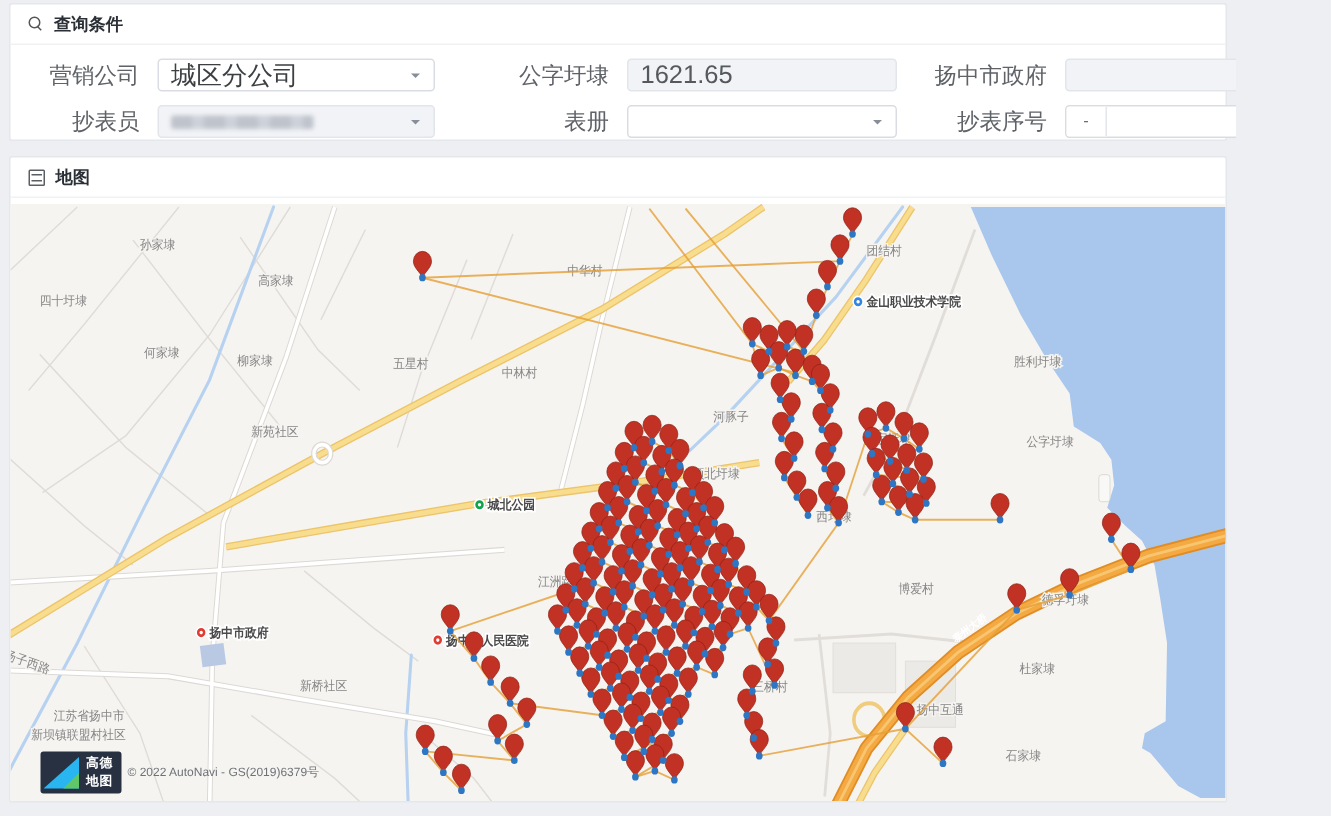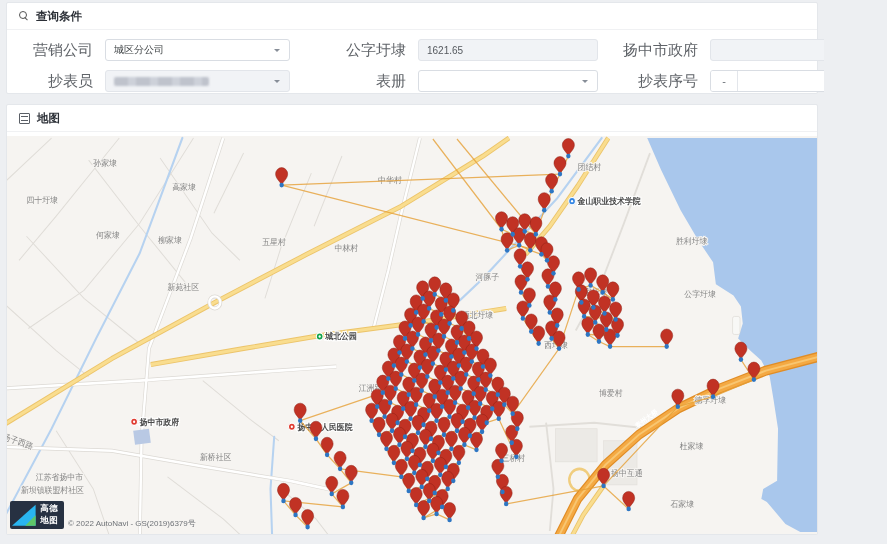--- a/index.html
+++ b/index.html
@@ -10,32 +10,32 @@
   .q-panel{top:2px;height:92px;}
   .m-panel{top:104px;height:431px;}
   .mag{width:10px;height:10px;position:relative;}
   .mag::before{content:"";position:absolute;left:0;top:0;width:6px;height:6px;border:1.4px solid #555;border-radius:50%;}
   .mag::after{content:"";position:absolute;left:6.4px;top:6.4px;width:3.5px;height:1.4px;background:#555;transform:rotate(45deg);transform-origin:0 0;}
   .grid-ic{width:9px;height:9px;border:1.2px solid #5a5f66;border-radius:1px;position:relative;}
   .grid-ic::before{content:"";position:absolute;left:1px;right:1px;top:2px;height:1px;background:#5a5f66;}
   .grid-ic::after{content:"";position:absolute;left:1px;right:1px;bottom:2px;height:1px;background:#5a5f66;}
   .form{display:grid;grid-template-columns:82px 185px 112px 180px 96px 163px;column-gap:8px;row-gap:9px;align-items:center;padding:9px 0 0 8px;}
   .flbl{font-size:15px;color:#5f6368;text-align:right;padding-right:4px;white-space:nowrap;}
-  .ctrl{position:relative;height:22px;border:1px solid #d9dde3;border-radius:3px;background:#fff;box-sizing:border-box;font-size:10px;color:#3c4043;display:flex;align-items:center;padding:0 8px;}
+  .ctrl{position:relative;height:22px;border:1px solid #d9dde3;border-radius:3px;background:#fff;box-sizing:border-box;font-size:17px;color:#3c4043;display:flex;align-items:center;padding:0 8px;}
   .ctrl.disabled{background:#f1f3f6;border-color:#e2e5ea;color:#55595e;}
   .sel::after{content:"";position:absolute;right:9px;top:9px;border:3.5px solid transparent;border-top-color:#878e98;}
   .redact{display:inline-block;width:95px;height:9px;border-radius:2px;background:repeating-linear-gradient(90deg,#bfc3cc 0 14px,#cdd1d9 14px 22px);filter:blur(1.3px);}
   .stepper{display:flex;align-items:stretch;height:22px;border:1px solid #d9dde3;border-radius:3px;background:#fff;box-sizing:border-box;overflow:hidden;}
   .stepper .btn{width:26px;display:flex;align-items:center;justify-content:center;font-size:11px;color:#6a6f76;background:#fff;cursor:pointer;}
   .stepper .btn:first-child{border-right:1px solid #e3e6eb;}
   .stepper .btn:last-child{border-left:1px solid #e3e6eb;}
   .stepper .sval{flex:1;}
   .map-wrap{position:absolute;left:0;right:0;top:31px;bottom:0;background:#f6f4f1;overflow:hidden;}
   .map-wrap svg{display:block;width:100%;height:100%;}
-  .attr{position:absolute;left:3px;bottom:5px;display:flex;align-items:flex-end;gap:4px;}
+  .attr{position:absolute;left:20px;bottom:5px;display:flex;align-items:center;gap:4px;}
   .amap-badge{display:flex;align-items:center;gap:2px;background:#273142;border-radius:2px;padding:1px 4px 1px 2px;}
   .amap-badge .bt{font-size:8.5px;font-weight:bold;color:#fff;letter-spacing:.5px;}
   .attr .copy{font-size:8px;color:#6e7277;}
   .plbl{font-size:8.5px;fill:#858585;paint-order:stroke;stroke:#f6f4f1;stroke-width:2px;}
   .poilbl{font-size:8.5px;font-weight:bold;fill:#4a4a4a;paint-order:stroke;stroke:#ffffff;stroke-width:2.2px;}
   .street{stroke:#dfdcd7;stroke-width:1;fill:none;}
   .groad{stroke:#e1ded9;stroke-width:2;fill:none;}
   .river{stroke:#b6d2f0;stroke-width:2.2;fill:none;stroke-linecap:round;}
   .wcase{stroke:#dcd9d4;stroke-width:4;fill:none;}
   .wfill{stroke:#ffffff;stroke-width:2.6;fill:none;}

